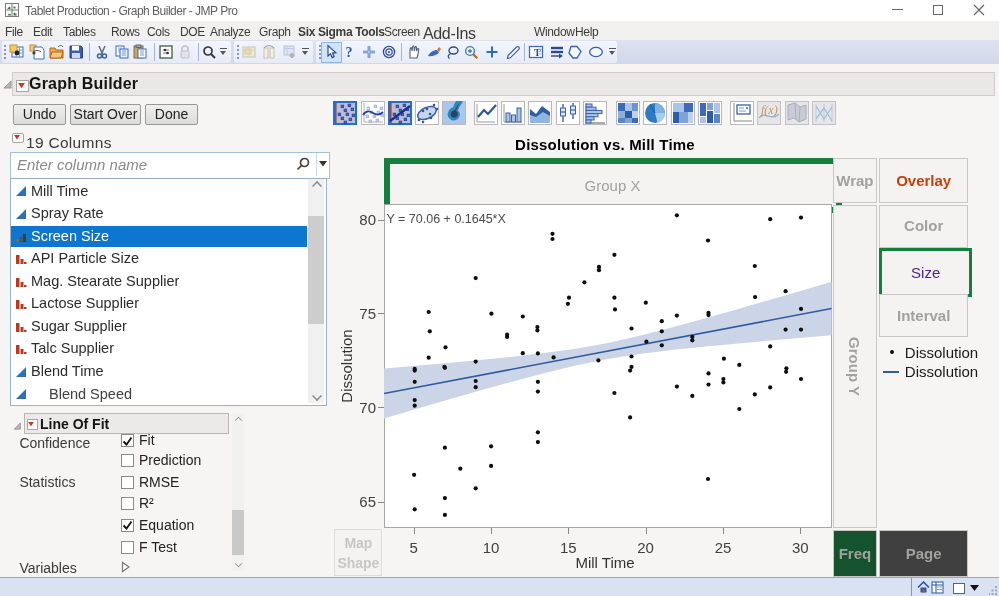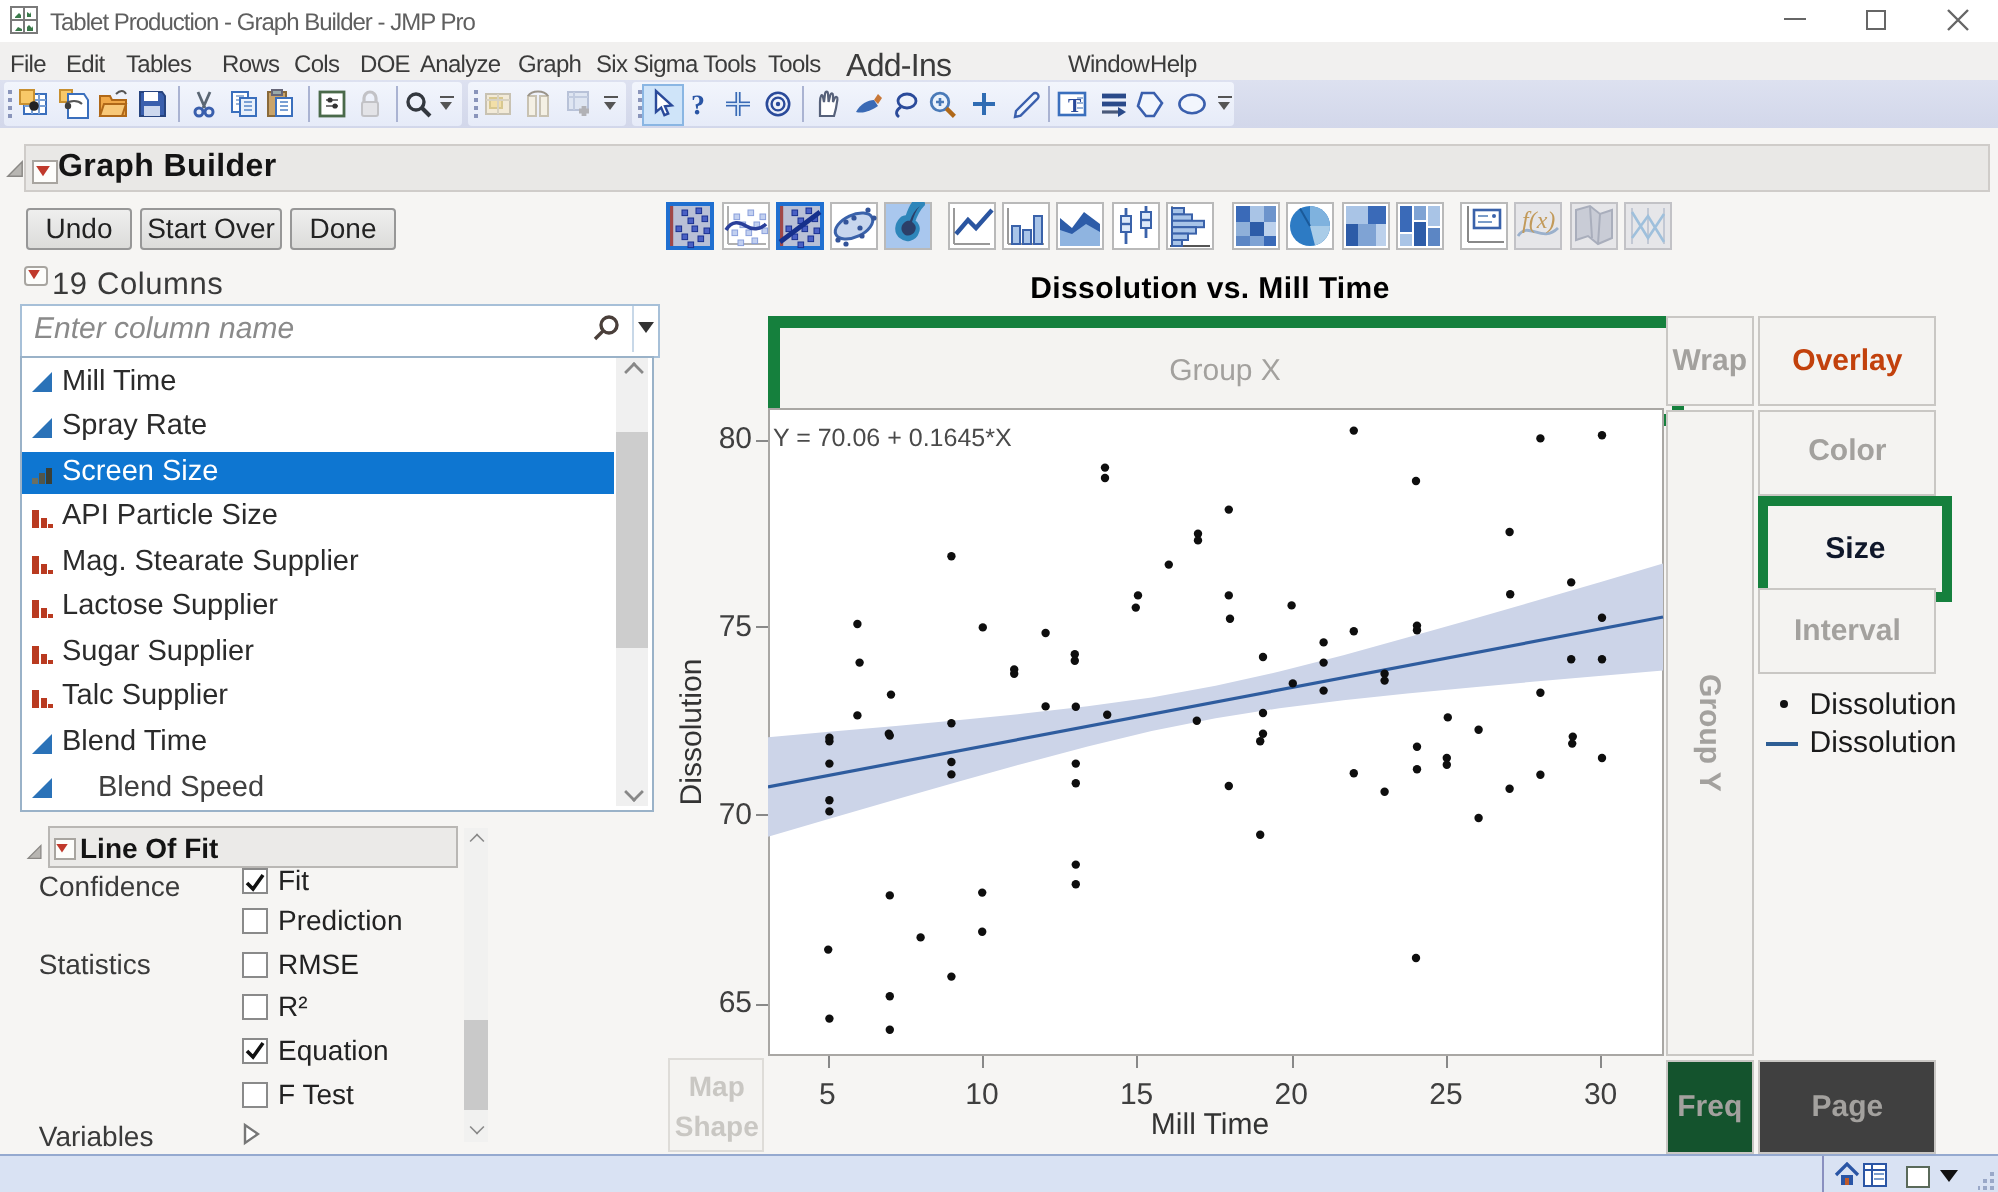--- a/index.html
+++ b/index.html
@@ -20,22 +20,22 @@
 
 <div class="abs" style="left:0;top:21px;width:999px;height:19px;background:#f1f0ef"></div>
 <div style="position:absolute;left:5px;top:25px;font-size:12px;color:#3b3b3b;font-weight:normal;font-style:normal;white-space:nowrap;letter-spacing:-0.35px;">File</div>
 <div style="position:absolute;left:33px;top:25px;font-size:12px;color:#3b3b3b;font-weight:normal;font-style:normal;white-space:nowrap;letter-spacing:-0.35px;">Edit</div>
 <div style="position:absolute;left:63px;top:25px;font-size:12px;color:#3b3b3b;font-weight:normal;font-style:normal;white-space:nowrap;letter-spacing:-0.35px;">Tables</div>
 <div style="position:absolute;left:111px;top:25px;font-size:12px;color:#3b3b3b;font-weight:normal;font-style:normal;white-space:nowrap;letter-spacing:-0.35px;">Rows</div>
 <div style="position:absolute;left:147px;top:25px;font-size:12px;color:#3b3b3b;font-weight:normal;font-style:normal;white-space:nowrap;letter-spacing:-0.35px;">Cols</div>
 <div style="position:absolute;left:180px;top:25px;font-size:12px;color:#3b3b3b;font-weight:normal;font-style:normal;white-space:nowrap;letter-spacing:-0.35px;">DOE</div>
 <div style="position:absolute;left:210px;top:25px;font-size:12px;color:#3b3b3b;font-weight:normal;font-style:normal;white-space:nowrap;letter-spacing:-0.35px;">Analyze</div>
 <div style="position:absolute;left:259px;top:25px;font-size:12px;color:#3b3b3b;font-weight:normal;font-style:normal;white-space:nowrap;letter-spacing:-0.35px;">Graph</div>
-<div style="position:absolute;left:298px;top:25px;font-size:12px;color:#3b3b3b;font-weight:normal;font-style:normal;white-space:nowrap;letter-spacing:-0.35px;">Six Sigma Tools</div>
-<div style="position:absolute;left:384px;top:25px;font-size:12px;color:#3b3b3b;font-weight:normal;font-style:normal;white-space:nowrap;letter-spacing:-0.35px;">Tools</div>
+<div style="position:absolute;left:298px;top:25px;font-size:12px;color:#3b3b3b;font-weight:bold;font-style:normal;white-space:nowrap;letter-spacing:-0.35px;">Six Sigma Tools</div>
+<div style="position:absolute;left:384px;top:25px;font-size:12px;color:#3b3b3b;font-weight:normal;font-style:normal;white-space:nowrap;letter-spacing:-0.35px;">Screen</div>
 <div style="position:absolute;left:423px;top:25px;font-size:16px;color:#3b3b3b;font-weight:normal;font-style:normal;white-space:nowrap;letter-spacing:-0.35px;">Add-Ins</div>
 <div style="position:absolute;left:479px;top:25px;font-size:12px;color:#3b3b3b;font-weight:normal;font-style:normal;white-space:nowrap;letter-spacing:-0.35px;margin-top:40px;">View</div>
 <div style="position:absolute;left:507px;top:25px;font-size:12px;color:#3b3b3b;font-weight:normal;font-style:normal;white-space:nowrap;letter-spacing:-0.35px;margin-left:27px;">Window</div>
 <div style="position:absolute;left:557px;top:25px;font-size:12px;color:#3b3b3b;font-weight:normal;font-style:normal;white-space:nowrap;letter-spacing:-0.35px;margin-left:18px;">Help</div>
 
 <div style="position:absolute;left:0;top:40px;width:999px;height:24px;background:linear-gradient(#dde1f0,#d2d7ea)"></div>
 <div style="position:absolute;left:2px;top:41px;width:229px;height:22px;background:linear-gradient(#f2f5fc,#e6ebf8);border-radius:2px"></div>
 <div style="position:absolute;left:234px;top:41px;width:79px;height:22px;background:linear-gradient(#f2f5fc,#e6ebf8);border-radius:2px"></div>
 <div style="position:absolute;left:316px;top:41px;width:301px;height:22px;background:linear-gradient(#f2f5fc,#e6ebf8);border-radius:2px"></div>
 <div style="position:absolute;left:4px;top:45px;width:2px;height:14px;background-image:repeating-linear-gradient(#8a95bb 0 2px,transparent 2px 4px)"></div>
@@ -481,21 +481,21 @@
     <path d="M0 0h8L4 6z" fill="#c0392b"></path>
   </svg>
 <div style="position:absolute;left:40px;top:415.5px;font-size:14px;color:#141414;font-weight:bold;font-style:normal;white-space:nowrap;">Line Of Fit</div>
 
 <div style="position:absolute;left:605px;transform:translateX(-50%);top:135.5px;font-size:15px;color:#000;font-weight:bold;font-style:normal;white-space:nowrap;letter-spacing:0.2px;">Dissolution vs. Mill Time</div>
 
 <div style="position:absolute;left:383.5px;top:158px;width:446px;height:43px;background:#f4f3f1;border:6px solid #15803d;display:flex;align-items:center;justify-content:center;text-align:center;font-weight:normal;font-size:15px;letter-spacing:0px;color:#a3a19e;line-height:1.45">Group X</div>
 <div style="position:absolute;left:832.5px;top:158px;width:42.8px;height:43px;background:#f4f3f1;border:1px solid #c9c7c4;display:flex;align-items:center;justify-content:center;text-align:center;font-weight:bold;font-size:15px;letter-spacing:0px;color:#a3a19e;line-height:1.45">Wrap</div>
 <div style="position:absolute;left:879.4px;top:158px;width:86.6px;height:43px;background:#f4f3f1;border:1px solid #c9c7c4;display:flex;align-items:center;justify-content:center;text-align:center;font-weight:bold;font-size:15px;letter-spacing:0px;color:#c2410c;line-height:1.45">Overlay</div>
 <div style="position:absolute;left:879.4px;top:204.6px;width:86.6px;height:41px;background:#f4f3f1;border:1px solid #c9c7c4;display:flex;align-items:center;justify-content:center;text-align:center;font-weight:bold;font-size:15px;letter-spacing:0px;color:#a3a19e;line-height:1.45">Color</div>
-<div style="position:absolute;left:879.4px;top:248.4px;width:86.6px;height:42.5px;background:#f4f3f1;border:5px solid #15803d;display:flex;align-items:center;justify-content:center;text-align:center;font-weight:bold;font-size:15px;letter-spacing:0px;color:#0f172a;line-height:1.45">Size</div>
+<div style="position:absolute;left:879.4px;top:248.4px;width:86.6px;height:42.5px;background:#f4f3f1;border:3px solid #15803d;display:flex;align-items:center;justify-content:center;text-align:center;font-weight:normal;font-size:15px;letter-spacing:0px;color:#4c1d95;line-height:1.45">Size</div>
 <div style="position:absolute;left:879.4px;top:294.4px;width:86.6px;height:40.5px;background:#f4f3f1;border:1px solid #c9c7c4;display:flex;align-items:center;justify-content:center;text-align:center;font-weight:bold;font-size:15px;letter-spacing:0px;color:#a3a19e;line-height:1.45">Interval</div>
 <div style="position:absolute;left:832.5px;top:204.6px;width:42.8px;height:321.4px;background:#f4f3f1;border:1px solid #c9c7c4;display:flex;align-items:center;justify-content:center;font-weight:bold;font-size:15px;letter-spacing:0px;color:#a3a19e">
     <span style="transform:rotate(90deg);white-space:nowrap">Group Y</span>
   </div>
 <div style="position:absolute;left:832.5px;top:530px;width:42.8px;height:45px;background:#14532d;border:1px solid #c9c7c4;display:flex;align-items:center;justify-content:center;text-align:center;font-weight:bold;font-size:15px;letter-spacing:0px;color:#a3a19e;line-height:1.45">Freq</div>
 <div style="position:absolute;left:879.4px;top:530px;width:86.6px;height:45px;background:#404040;border:1px solid #c9c7c4;display:flex;align-items:center;justify-content:center;text-align:center;font-weight:bold;font-size:15px;letter-spacing:0px;color:#a3a19e;line-height:1.45">Page</div>
 <div style="position:absolute;left:334.4px;top:529.4px;width:46px;height:45px;background:#f4f3f1;border:1px solid #dedcd8;display:flex;align-items:center;justify-content:center;text-align:center;font-weight:bold;font-size:14px;letter-spacing:0px;color:#c9c7c3;line-height:1.45">Map<br>Shape</div>
 
 <div class="abs" style="left:890px;top:350px;width:4px;height:4px;border-radius:50%;background:#111"></div>
 <div style="position:absolute;left:904.8px;top:344px;font-size:15px;color:#1a1a1a;font-weight:normal;font-style:normal;white-space:nowrap;">Dissolution</div>

